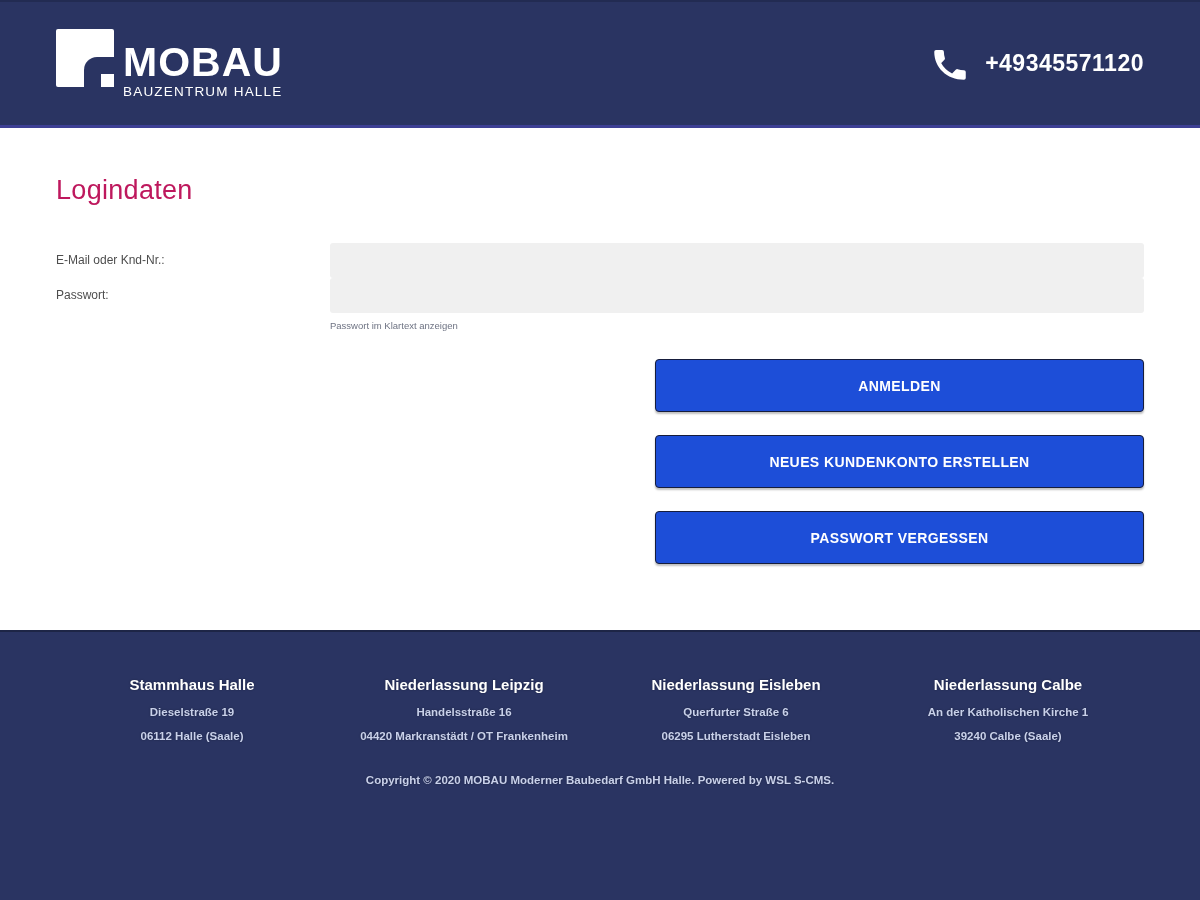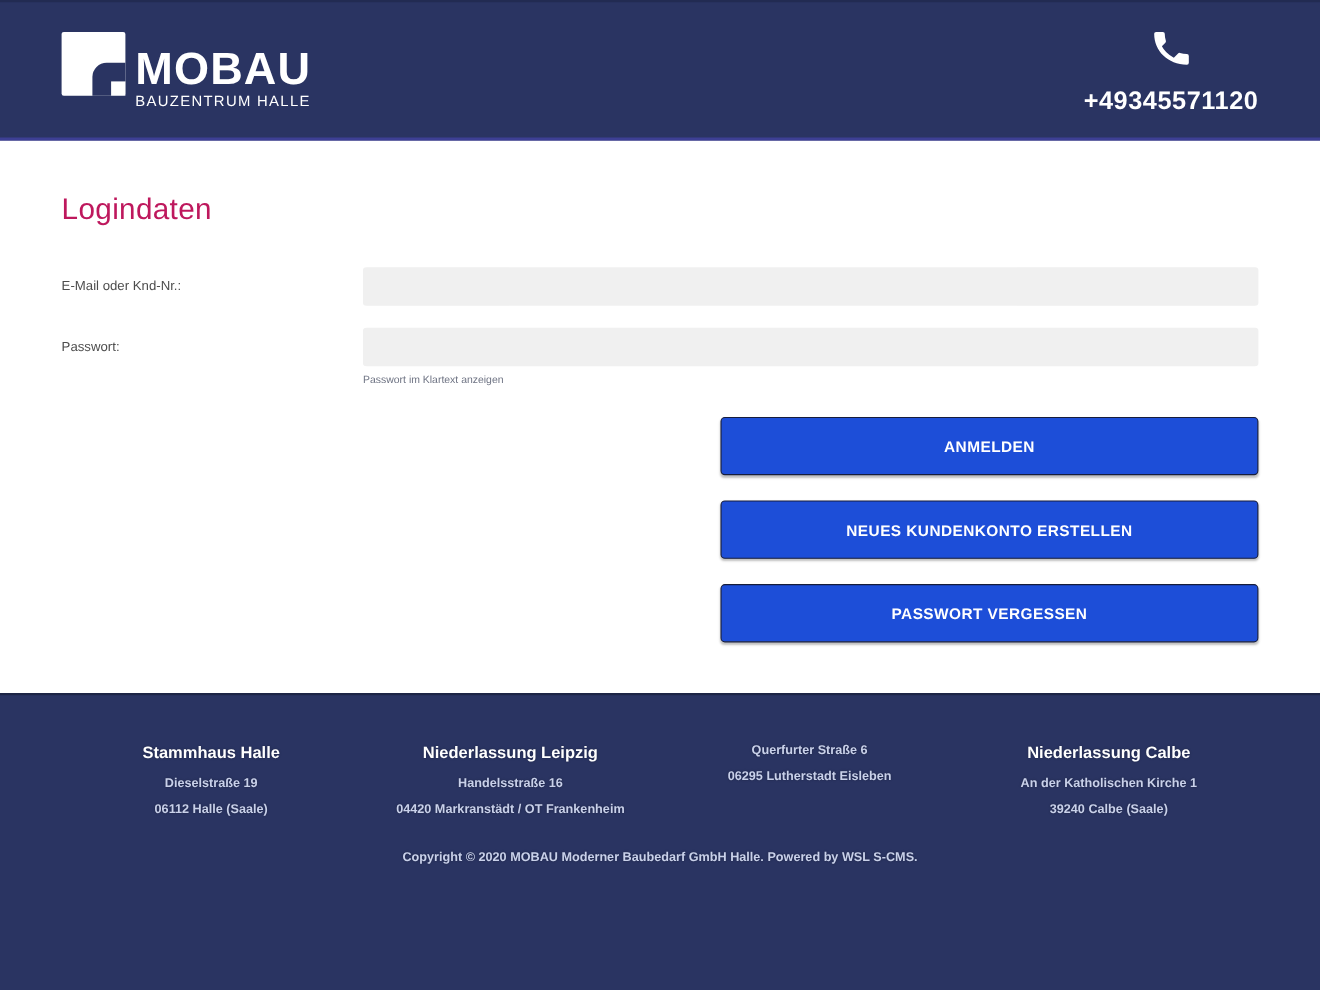--- a/index.html
+++ b/index.html
@@ -54,21 +54,20 @@
     font-weight: normal;
     letter-spacing: 1.2px;
     margin-top: 3px;
     white-space: nowrap;
   }
   .phone {
     display: flex;
     align-items: center;
     gap: 14px;
     cursor: pointer;
-    flex-direction: column;
   }
   .phone-icon svg { width: 42px; height: 42px; fill: #ffffff; display: block; }
   .phone-number {
     color: #ffffff;
     font-size: 23px;
     font-weight: bold;
     letter-spacing: 0.5px;
   }
 
   
@@ -81,21 +80,20 @@
     padding-top: 47px;
     font-size: 27px;
     font-weight: normal;
     color: #be185d;
     letter-spacing: 0.3px;
   }
   .form { margin-top: 37px; }
   .form-row {
     display: flex;
     align-items: flex-start;
-    margin-bottom: 20px;
   }
   .form-label {
     width: 274px;
     flex: 0 0 auto;
     font-size: 12px;
     color: #4d4d4d;
     padding-top: 10px;
   }
   .form-field { flex: 1; }
   .text-input {
@@ -232,20 +230,21 @@
       <div class="branch-name">Stammhaus Halle</div>
       <div class="branch-line">Dieselstraße 19</div>
       <div class="branch-line">06112 Halle (Saale)</div>
     </div>
     <div class="branch">
       <div class="branch-name">Niederlassung Leipzig</div>
       <div class="branch-line">Handelsstraße 16</div>
       <div class="branch-line">04420 Markranstädt / OT Frankenheim</div>
     </div>
     <div class="branch">
+      <div class="branch-name">Niederlassung Eisleben</div>
       <div class="branch-line">Querfurter Straße 6</div>
       <div class="branch-line">06295 Lutherstadt Eisleben</div>
     </div>
     <div class="branch">
       <div class="branch-name">Niederlassung Calbe</div>
       <div class="branch-line">An der Katholischen Kirche 1</div>
       <div class="branch-line">39240 Calbe (Saale)</div>
     </div>
   </div>
   <div class="copyright">Copyright © 2020 MOBAU Moderner Baubedarf GmbH Halle. Powered by WSL S-CMS.</div>

